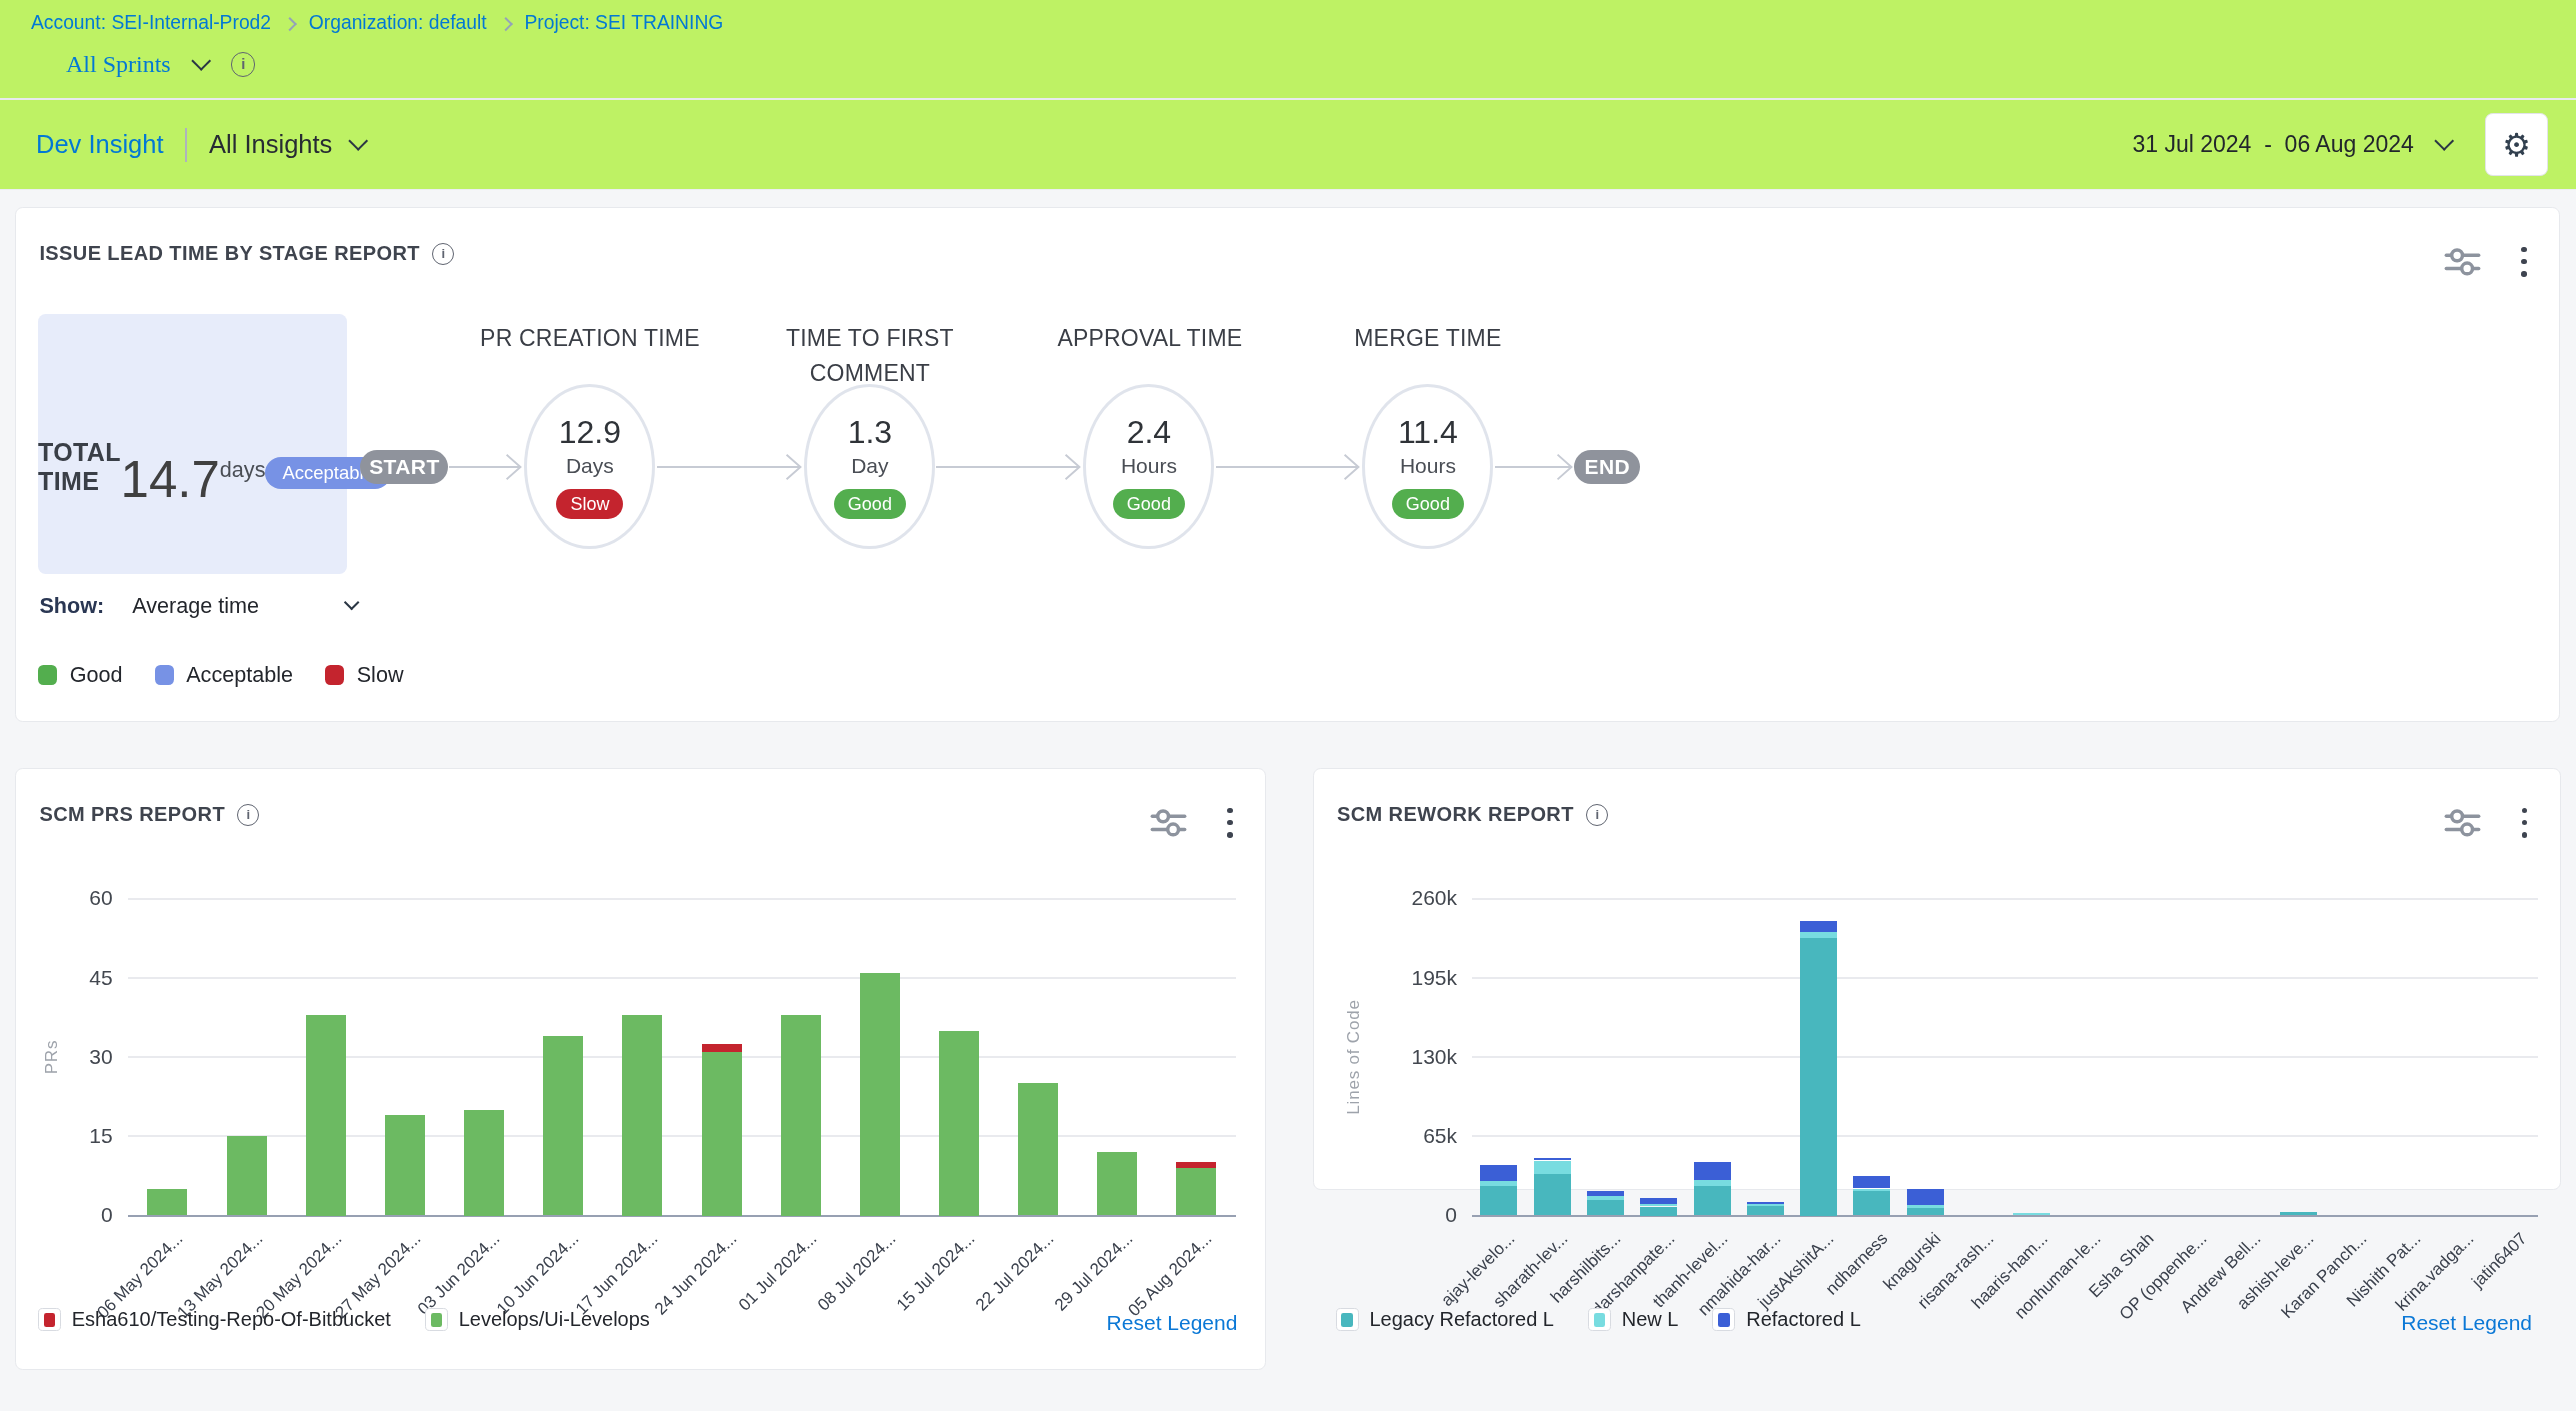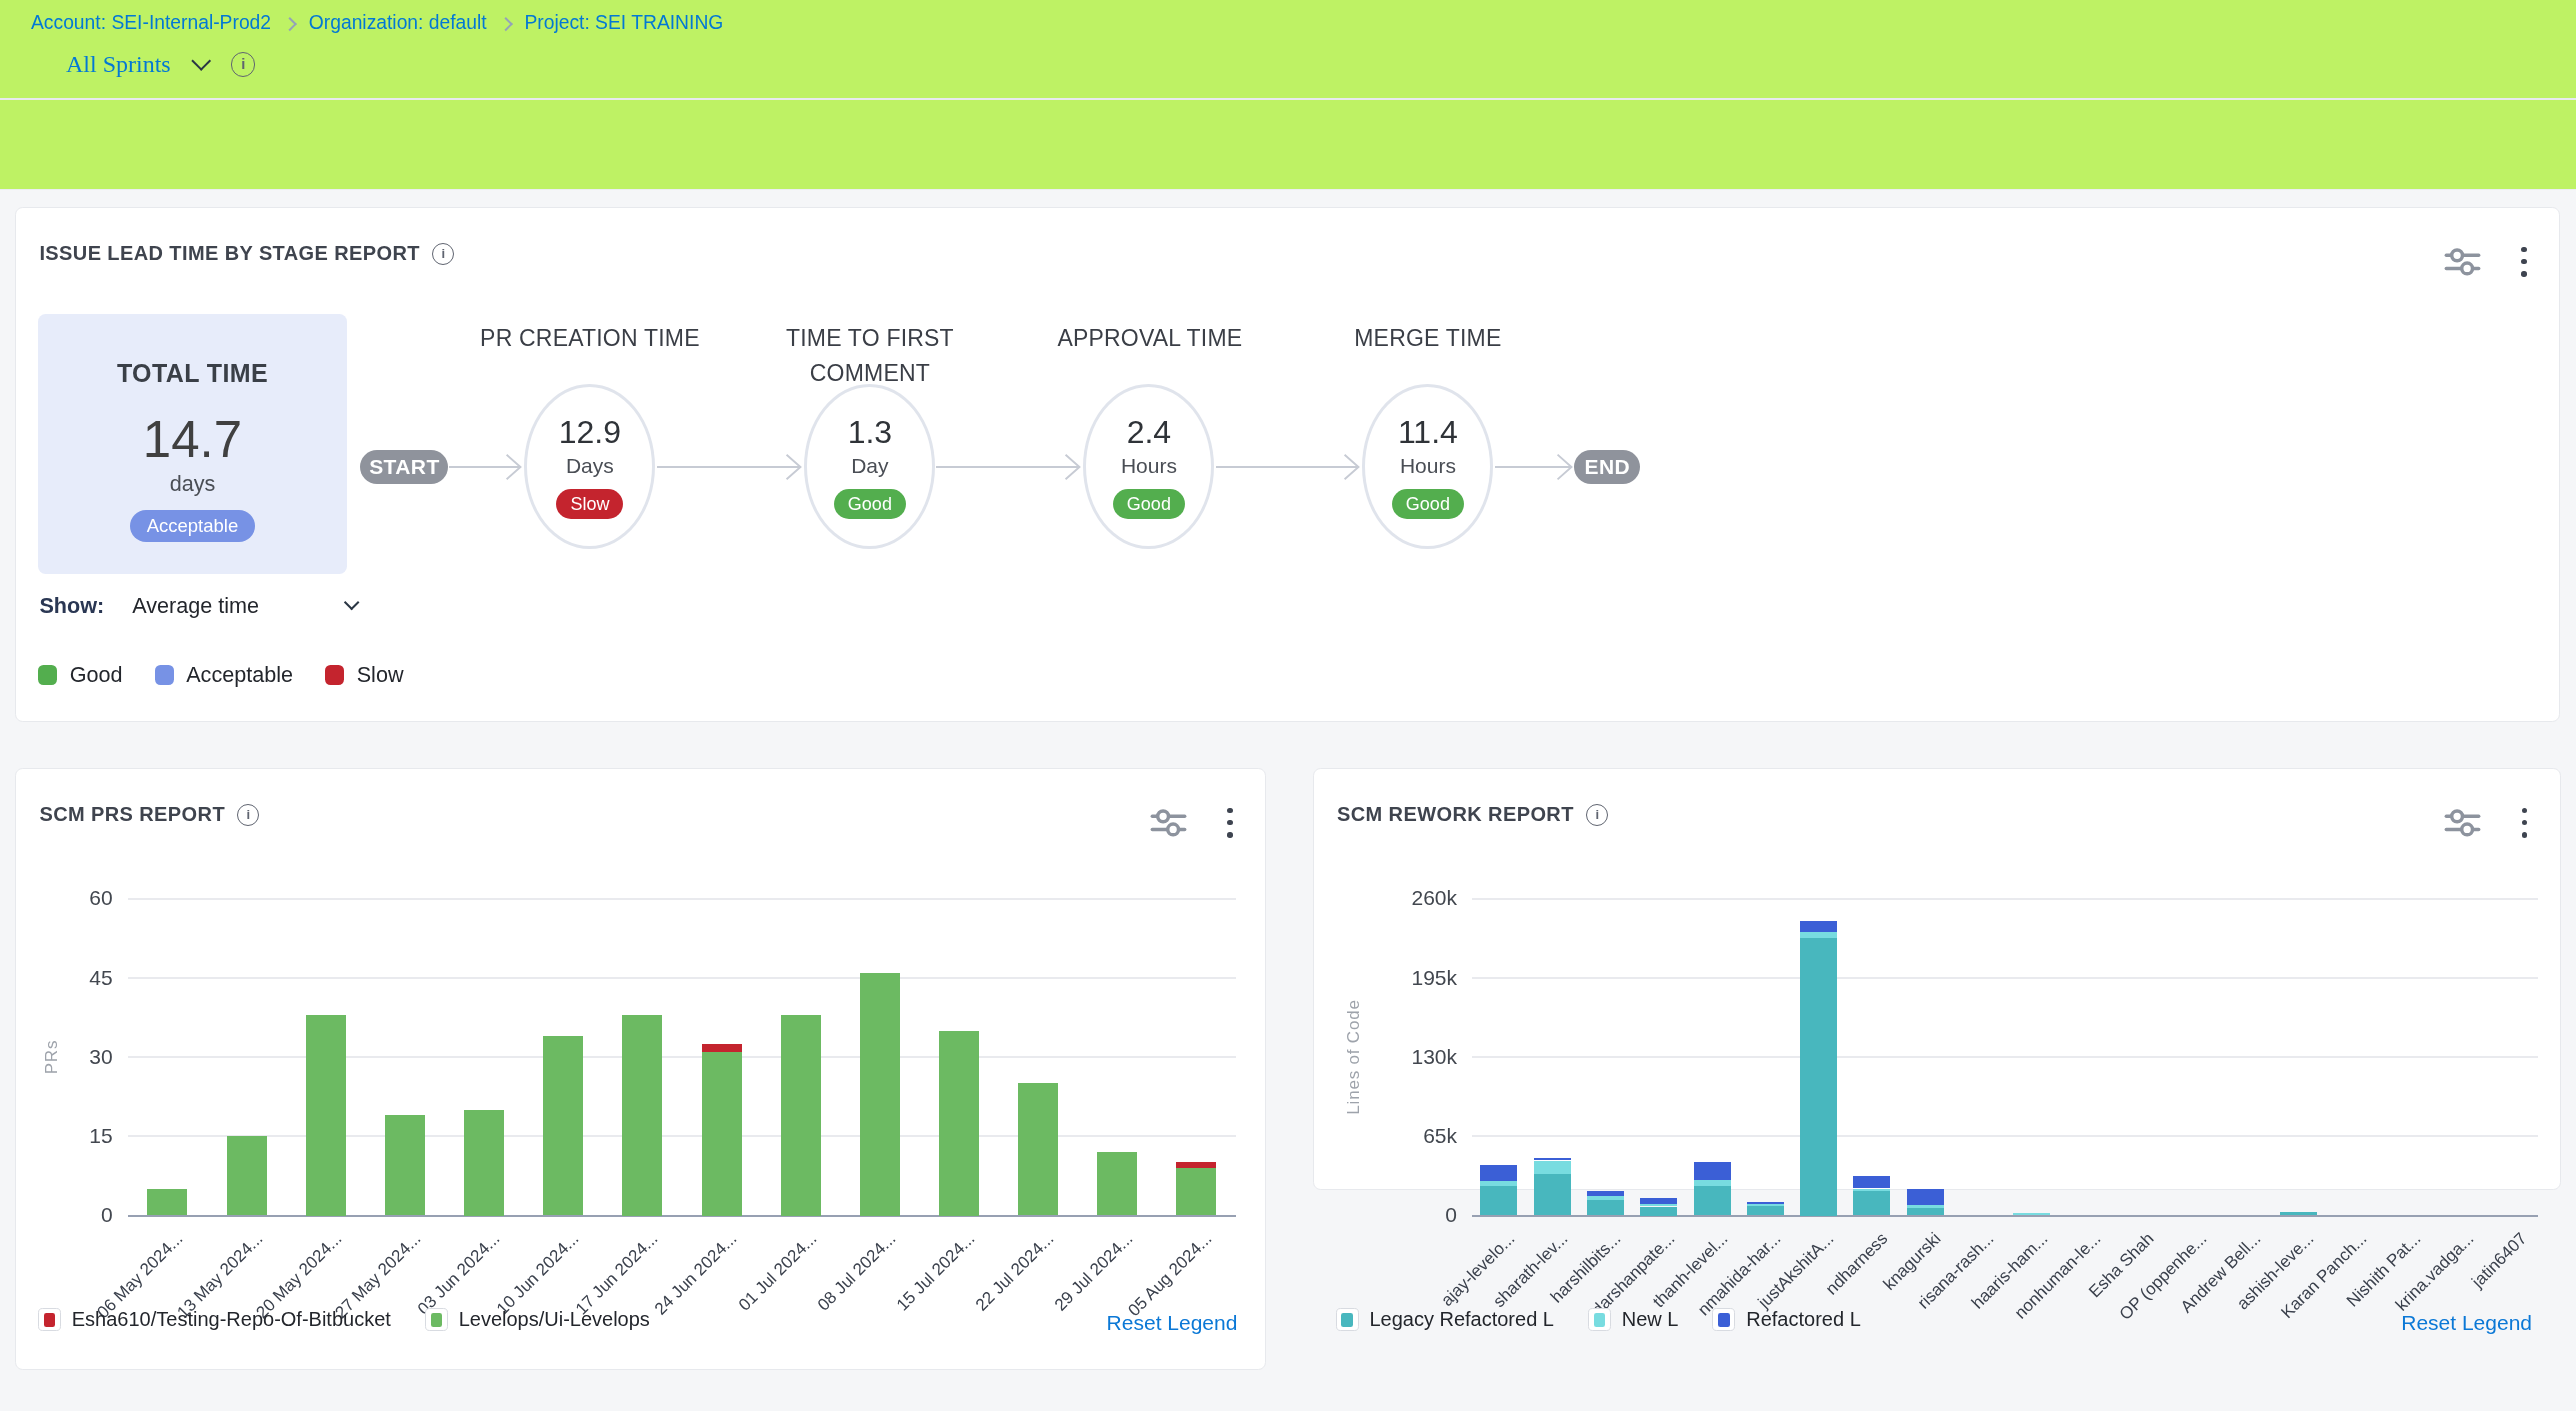--- a/index.html
+++ b/index.html
@@ -37,21 +37,21 @@
   #rework-panel{left:1313px;top:768px;width:1248px;height:422px;}
   .panel-header{position:absolute;left:23px;top:34px;display:flex;align-items:center;gap:12.4px;}
   .panel-title{font-size:20px;font-weight:700;color:#3F444E;letter-spacing:0.4px;}
   .panel-header .info-icon{width:20px;height:20px;border-width:1.9px;font-size:13px;}
   .panel-icons{position:absolute;right:28px;top:37px;display:flex;align-items:center;gap:36px;}
   .kebab{display:flex;flex-direction:column;gap:7px;cursor:pointer;padding:1.5px 4.6px;}
   .kebab i{width:5.4px;height:5.4px;border-radius:50%;background:#3E4450;}
   .sliders{cursor:pointer;}
 
   
-  .total-card{position:absolute;left:21.6px;top:106px;width:309px;height:260px;background:#E7ECFA;border-radius:7.7px;display:flex;flex-direction:column;align-items:center;padding-top:45px;box-sizing:border-box;}
+  .total-card{position:absolute;left:21.6px;top:106px;width:309px;height:260px;background:#E7ECFA;border-radius:7.7px;display:flex;flex-direction:row;align-items:center;padding-top:45px;box-sizing:border-box;}
   .tc-label{font-size:25px;font-weight:700;color:#3A3F47;letter-spacing:0.4px;}
   .tc-value{font-size:51px;color:#404040;margin-top:26px;line-height:1;}
   .tc-unit{font-size:21.6px;color:#4A4E55;margin-top:6.2px;}
   .badge{display:inline-block;color:#fff;font-size:18.5px;border-radius:18.5px;padding:4.6px 17px;line-height:1.25;}
   .tc-badge{margin-top:12.4px;}
   .stage-circle{position:absolute;border:3.9px solid #E0E4EC;border-radius:50%;background:#fff;display:flex;flex-direction:column;align-items:center;justify-content:center;box-sizing:border-box;}
   .sc-value{font-size:32px;color:#2F3338;}
   .sc-unit{font-size:21px;color:#4A4E55;margin-top:3.1px;}
   .sc-badge{margin-top:10.8px;font-size:18px;padding:3.9px 14px;}
   .stage-label{position:absolute;text-align:center;font-size:23px;color:#3A3E46;letter-spacing:0.2px;white-space:pre-line;line-height:1.5;}
@@ -92,20 +92,35 @@
         <span class="crumb">Organization: default</span>
         <span class="chev-right"></span>
         <span class="crumb">Project: SEI TRAINING</span>
       </nav>
     <div class="sprint-row">
       <span class="sprint-label">All Sprints</span>
       <span class="chev-down"></span>
       <span class="info-icon">i</span>
     </div>
     <div class="topdivider"></div>
+    <div class="header2">
+      <div class="h2-left">
+        <span class="dev-insight">Dev Insight</span>
+        <span class="vsep"></span>
+        <span class="insights">All Insights</span>
+        <span class="chev-down"></span>
+      </div>
+      <div class="h2-right">
+        <span class="daterange">31 Jul 2024  -  06 Aug 2024</span>
+        <span class="chev-down"></span>
+        <button class="gear-btn">
+          <span class="gear">⚙</span>
+        </button>
+      </div>
+    </div>
   </div>
 
   <section class="panel" id="lead-panel">
     <div class="panel-header">
       <span class="panel-title">ISSUE LEAD TIME BY STAGE REPORT</span>
       <span class="info-icon">i</span>
     </div>
     <div class="panel-icons">
       <svg class="sliders" width="37" height="31" viewBox="0 0 48 40">
         <line x1="3" y1="12" x2="45" y2="12" stroke="#8D939E" stroke-width="4.5" stroke-linecap="round"></line>

